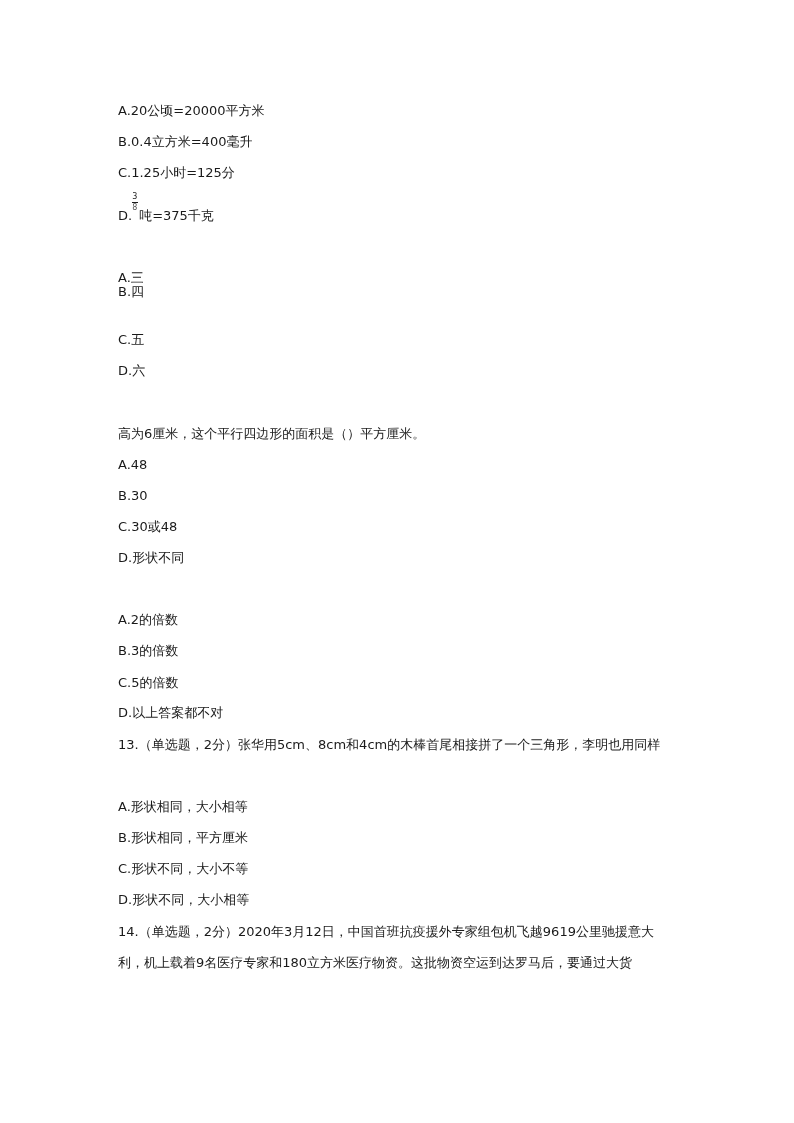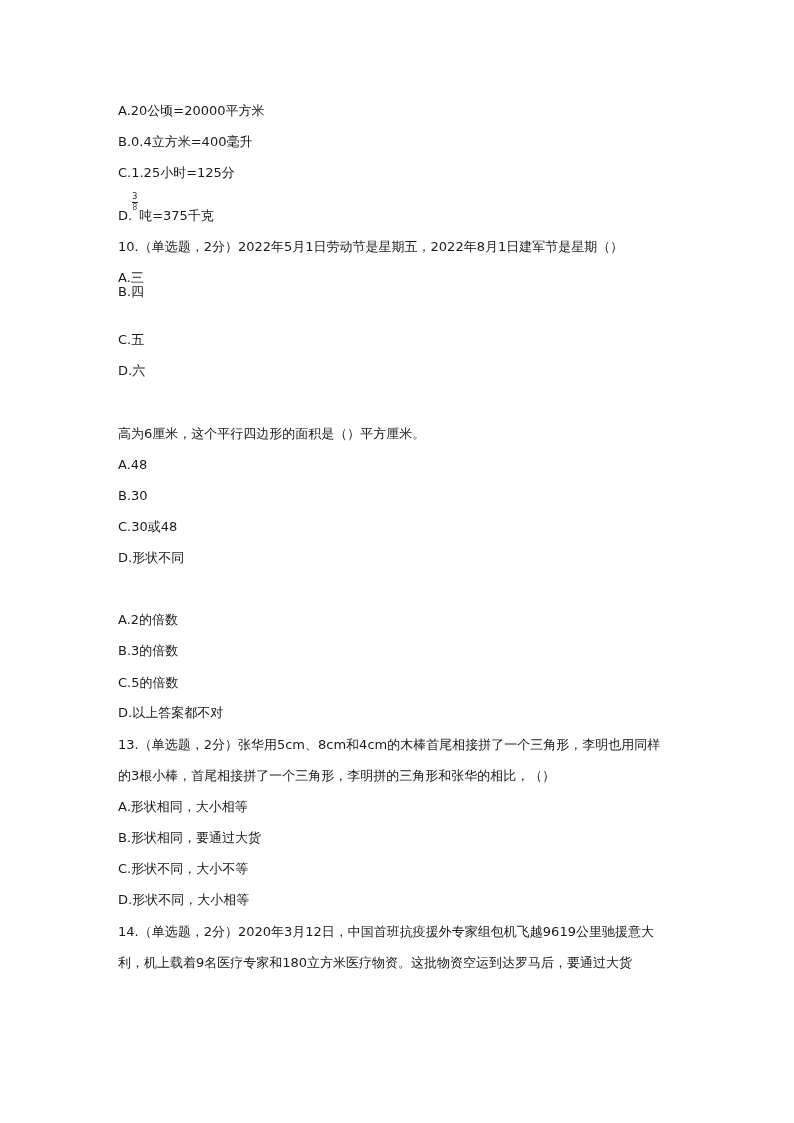--- a/index.html
+++ b/index.html
@@ -66,40 +66,38 @@
 
 <div class="page">
 
   <div class="line" style="top:103px">A.20公顷=20000平方米</div>
   <div class="line" style="top:134px">B.0.4立方米=400毫升</div>
   <div class="line" style="top:165px">C.1.25小时=125分</div>
   <div class="line" style="top:206px">
     <span>D.</span><span class="frac"><span class="num">3</span><span class="bar"></span><span class="den">8</span></span><span>吨=375千克</span>
   </div>
 
-  <div class="line" style="top:239px">10.（单选题，2分）2022年5月1日劳动节是星期五，2022年8月1日建军节是星期（）</div>
   <div class="line" style="top:270px">A.三</div>
   <div class="line" style="top:284px">B.四</div>
   <div class="line" style="top:332px">C.五</div>
   <div class="line" style="top:363px">D.六</div>
 
   <div class="line" style="top:426px">高为6厘米，这个平行四边形的面积是（）平方厘米。</div>
   <div class="line" style="top:457px">A.48</div>
   <div class="line" style="top:488px">B.30</div>
   <div class="line" style="top:519px">C.30或48</div>
   <div class="line" style="top:550px">D.形状不同</div>
 
   <div class="line" style="top:612px">A.2的倍数</div>
   <div class="line" style="top:643px">B.3的倍数</div>
   <div class="line" style="top:675px">C.5的倍数</div>
   <div class="line" style="top:705px">D.以上答案都不对</div>
 
   <div class="line" style="top:737px">13.（单选题，2分）张华用5cm、8cm和4cm的木棒首尾相接拼了一个三角形，李明也用同样</div>
-  <div class="line" style="top:768px">的3根小棒，首尾相接拼了一个三角形，李明拼的三角形和张华的相比，（）</div>
   <div class="line" style="top:799px">A.形状相同，大小相等</div>
-  <div class="line" style="top:830px">B.形状相同，要通过大货</div>
+  <div class="line" style="top:830px">B.形状相同，平方厘米</div>
   <div class="line" style="top:861px">C.形状不同，大小不等</div>
   <div class="line" style="top:892px">D.形状不同，大小相等</div>
 
   <div class="line" style="top:924px">14.（单选题，2分）2020年3月12日，中国首班抗疫援外专家组包机飞越9619公里驰援意大</div>
   <div class="line" style="top:955px">利，机上载着9名医疗专家和180立方米医疗物资。这批物资空运到达罗马后，要通过大货</div>
 
 </div>
 
 </body></html>

